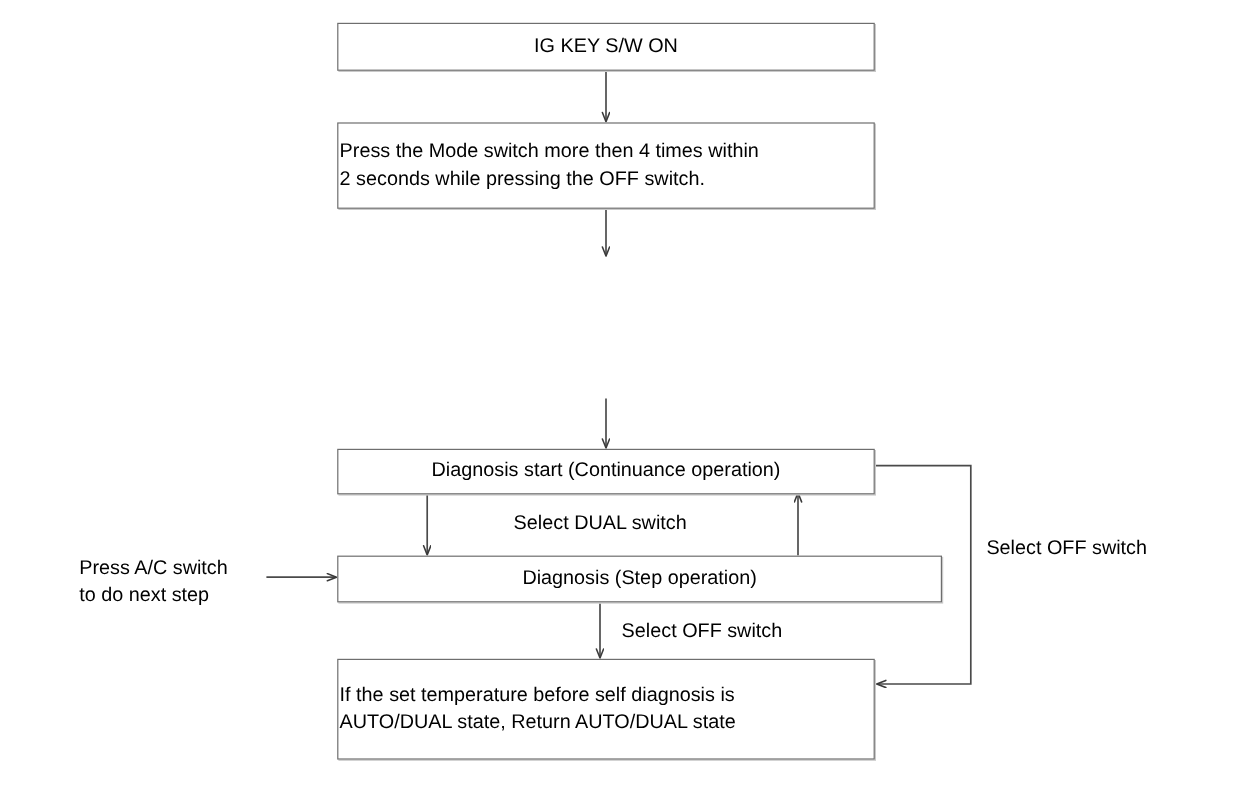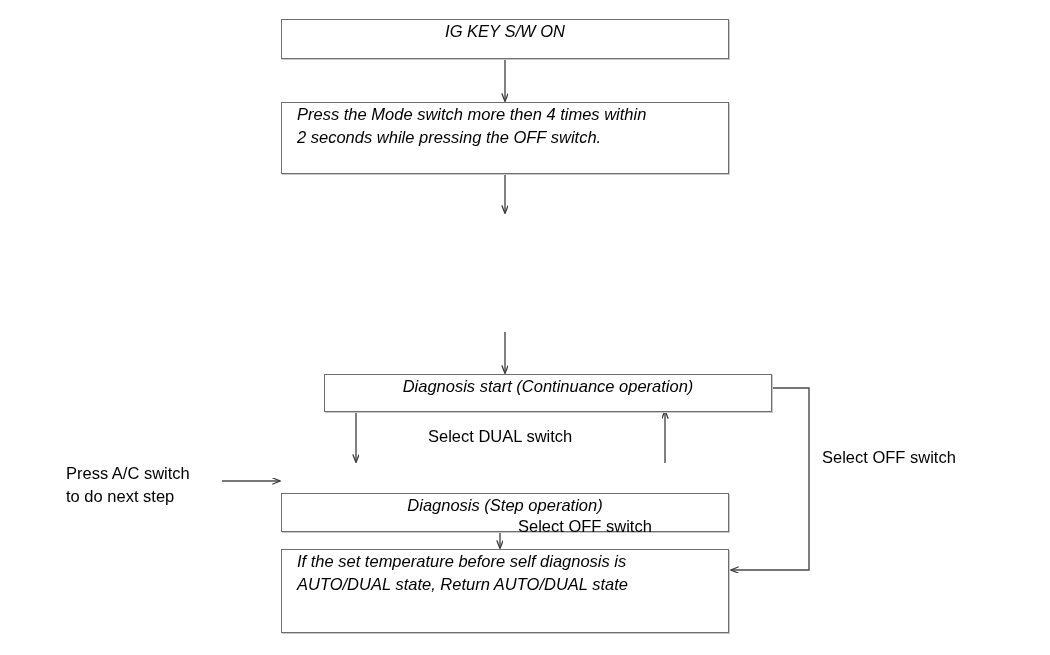--- a/index.html
+++ b/index.html
@@ -27,34 +27,33 @@
     height: 655px;
     pointer-events: none;
   }
   .node {
     position: absolute;
     box-sizing: border-box;
     background: #ffffff;
     border: 1px solid #6e6e6e;
     box-shadow: 1px 1px 0 0 #c9c9c9;
     display: flex;
-    align-items: flex-start;
+    align-items: center;
     font-size: 16.5px;
     line-height: 1.42;
     color: #000000;
-    font-style: italic;
   }
   .node .txt {
     display: block;
     width: 100%;
     white-space: pre-line;
   }
   .node.center { justify-content: center; }
   .node.center .txt { text-align: center; }
-  .node.left { justify-content: flex-start; padding-left: 15px; padding-right: 10px; }
+  .node.left { justify-content: flex-start; padding-left: 1px; padding-right: 10px; }
   .node.left .txt { text-align: left; }
 
   .edge-label {
     position: absolute;
     font-size: 16.5px;
     line-height: 1.42;
     color: #000000;
     white-space: pre-line;
   }
 </style>
@@ -90,25 +89,25 @@
   <div class="node center" style="left:281px; top:19px; width:448px; height:40px;">
     <span class="txt">IG KEY S/W ON</span>
   </div>
 
   <div class="node left" style="left:281px; top:102px; width:448px; height:72px;">
     <span class="txt">Press the Mode switch more then 4 times within
 2 seconds while pressing the OFF switch.</span>
   </div>
 
 
-  <div class="node center" style="left:281px; top:374px; width:448px; height:38px;margin-left:43px;">
+  <div class="node center" style="left:281px; top:374px; width:448px; height:38px;">
     <span class="txt">Diagnosis start (Continuance operation)</span>
   </div>
 
-  <div class="node center" style="left:281px; top:463px; width:448px; height:39px;margin-top:30px;">
+  <div class="node center" style="left:281px; top:463px; width:504px; height:39px;">
     <span class="txt">Diagnosis (Step operation)</span>
   </div>
 
   <div class="node left" style="left:281px; top:549px; width:448px; height:84px;">
     <span class="txt">If the set temperature before self diagnosis is
 AUTO/DUAL state, Return AUTO/DUAL state</span>
   </div>
 
   <div class="edge-label" style="left:66px; top:462px;">Press A/C switch
 to do next step</div>

